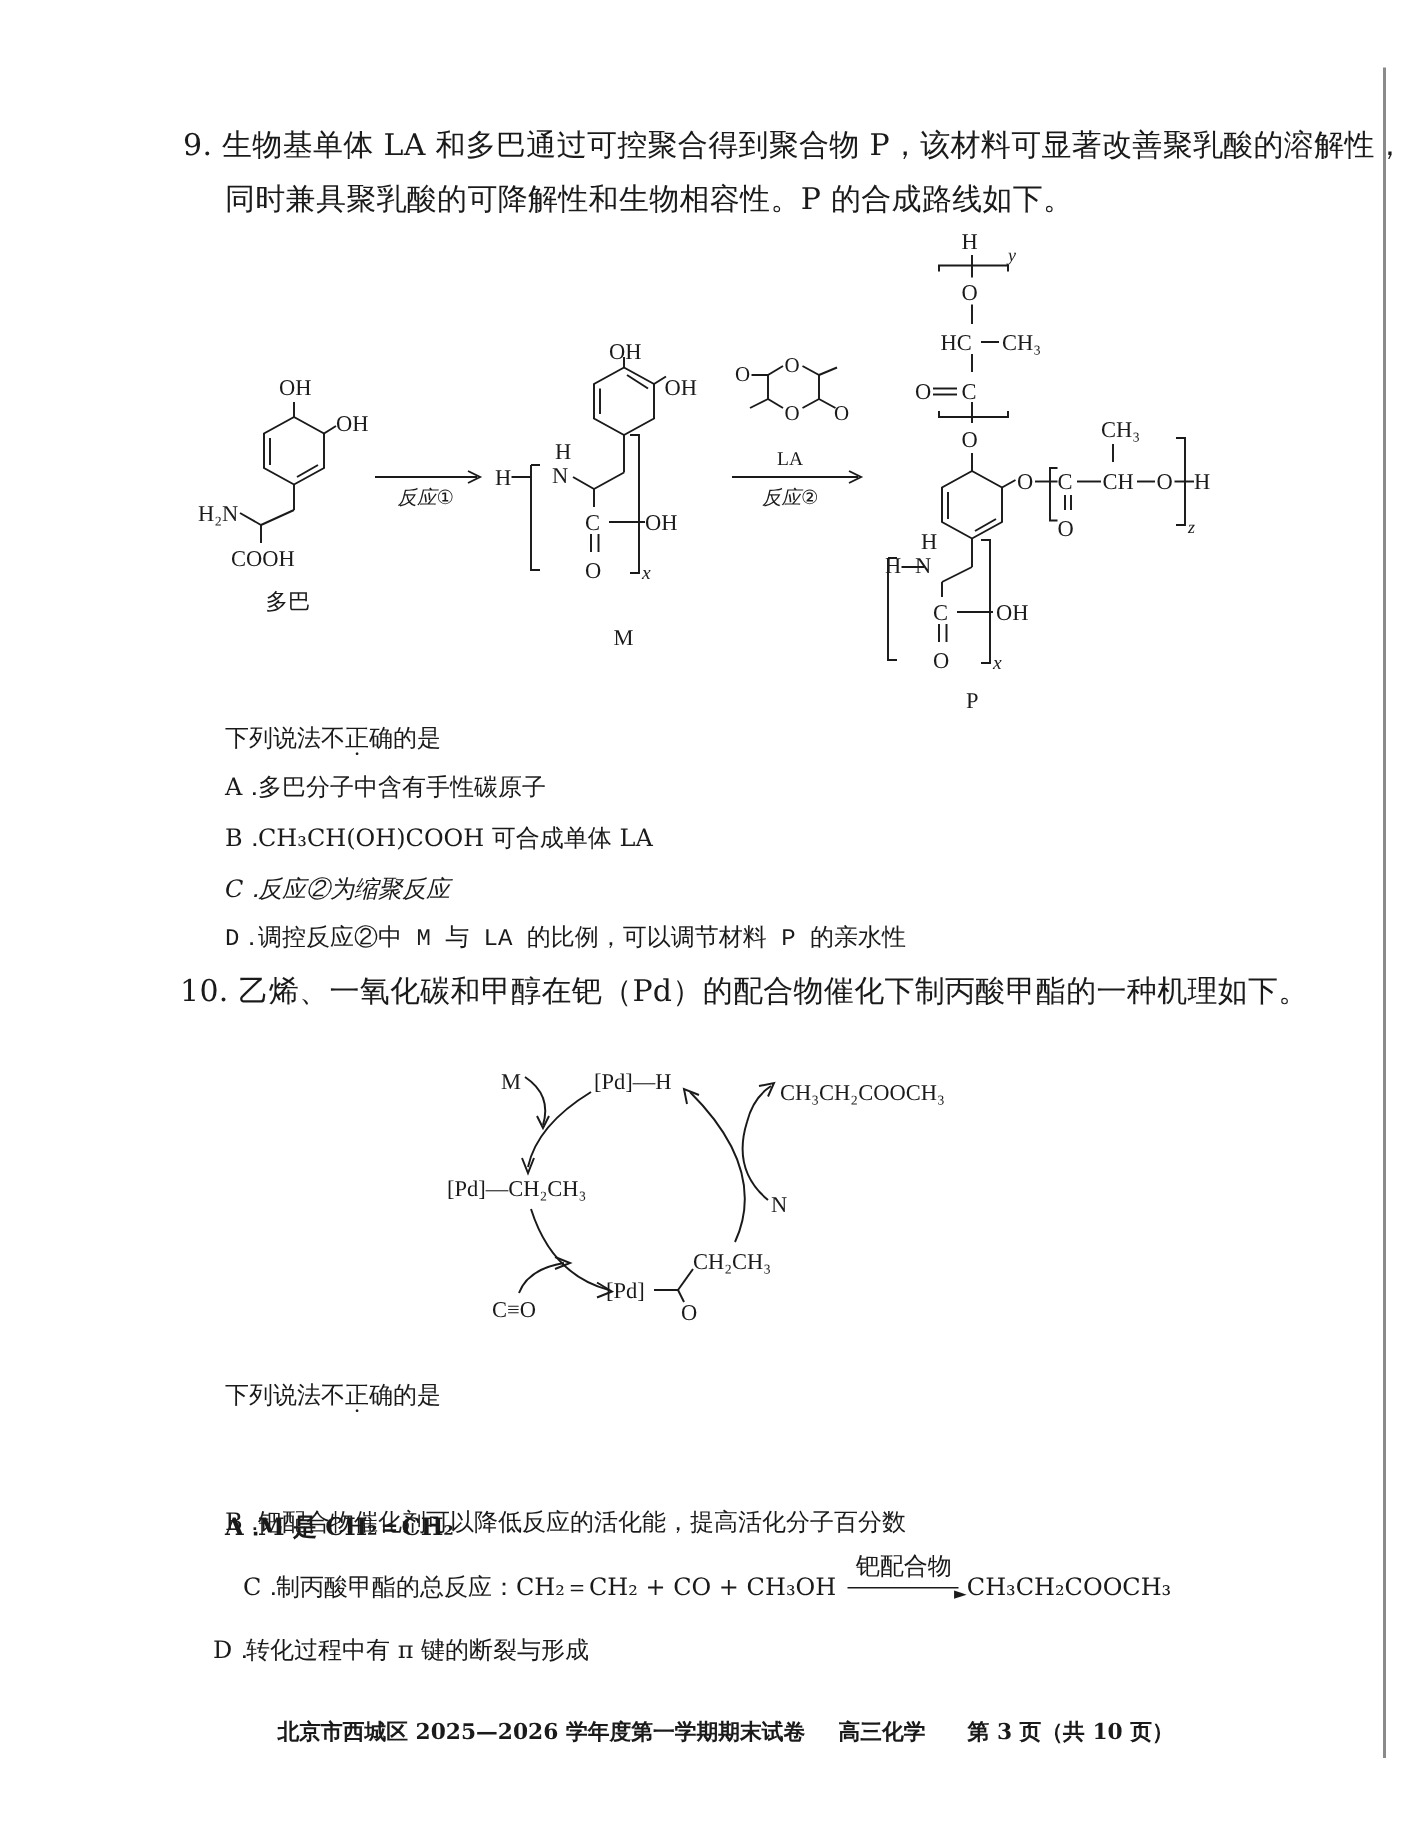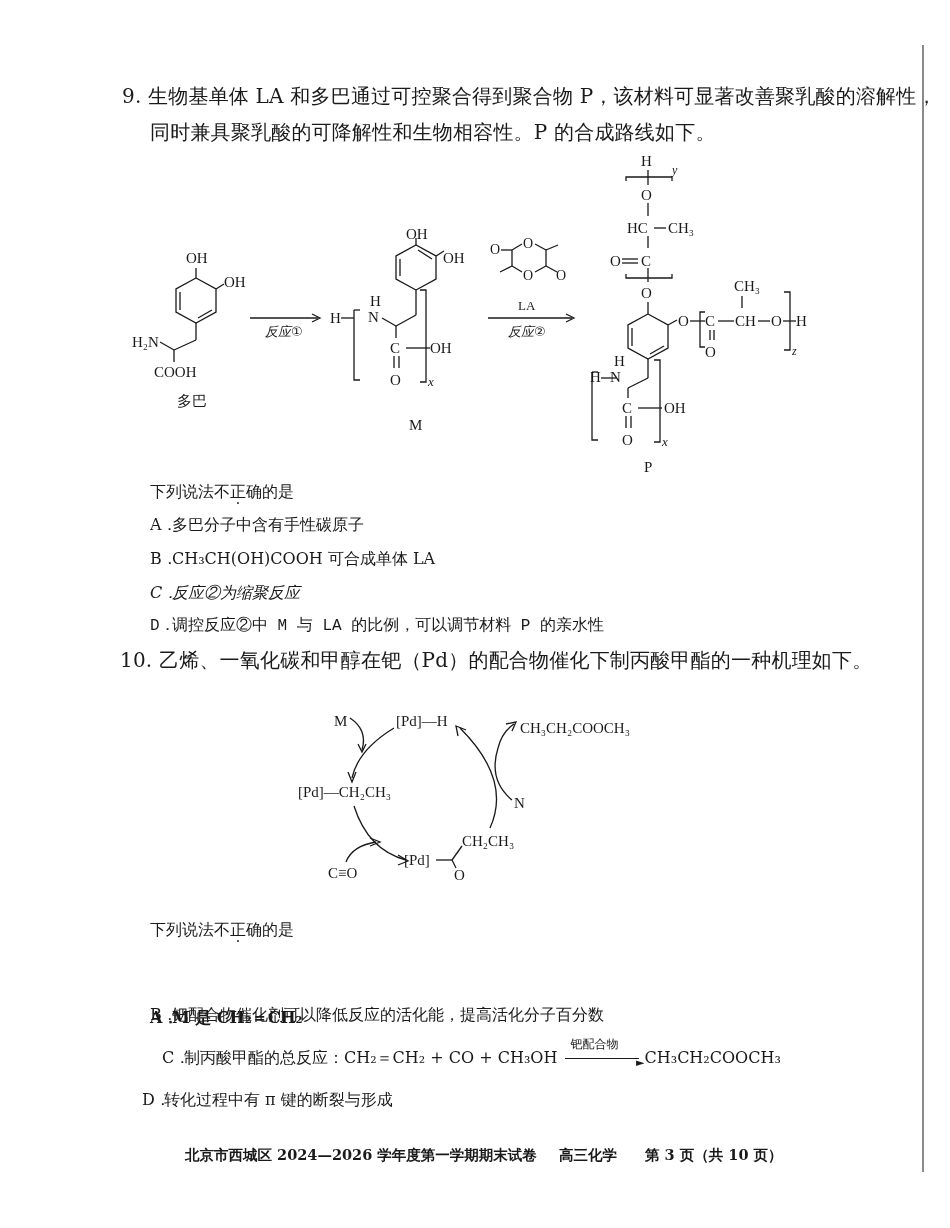--- a/index.html
+++ b/index.html
@@ -220,28 +220,28 @@
 </div>
 <div class="abs txt" style="left:150px; top:1008px;font-weight:bold;">
   <span class="opt-letter">A．</span><span>M 是 CH₂＝CH₂</span>
 </div>
 <div class="abs txt" style="left:150px; top:1005px;">
   <span class="opt-letter">B．</span><span>钯配合物催化剂可以降低反应的活化能，提高活化分子百分数</span>
 </div>
 <div class="abs txt" style="left:150px; top:1048px;margin-left:12px;">
   <span class="opt-letter">C．</span><span>制丙酸甲酯的总反应：CH₂＝CH₂ + CO + CH₃OH</span>
   <span style="display:inline-block; position:relative; width:82px; height:20px; vertical-align:top;">
-    <span style="position:absolute; left:8px; top:-14px; font-size:12px;">钯配合物</span>
+    <span style="position:absolute; left:8px; top:-14px; font-size:16px;">钯配合物</span>
     <span style="position:absolute; left:2px; right:6px; top:10px; border-top:1.3px solid #1a1a1a;"></span>
     <span style="position:absolute; right:0; top:5px; font-size:11px;">►</span>
   </span><span>CH₃CH₂COOCH₃</span>
 </div>
 <div class="abs txt" style="left:142px; top:1090px;">
   <span class="opt-letter">D．</span><span>转化过程中有 π 键的断裂与形成</span>
 </div>
 
 <div class="abs txt footer" style="left:185px; top:1145px;">
-  <span>北京市西城区 2024—2026 学年度第一学期期末试卷</span>
+  <span>北京市西城区 2025—2026 学年度第一学期期末试卷</span>
   <span style="display:inline-block; width:12px;"></span>
   <span>高三化学</span>
   <span style="display:inline-block; width:18px;"></span>
   <span>第 3 页（共 10 页）</span>
 </div>
 
 </body></html>

